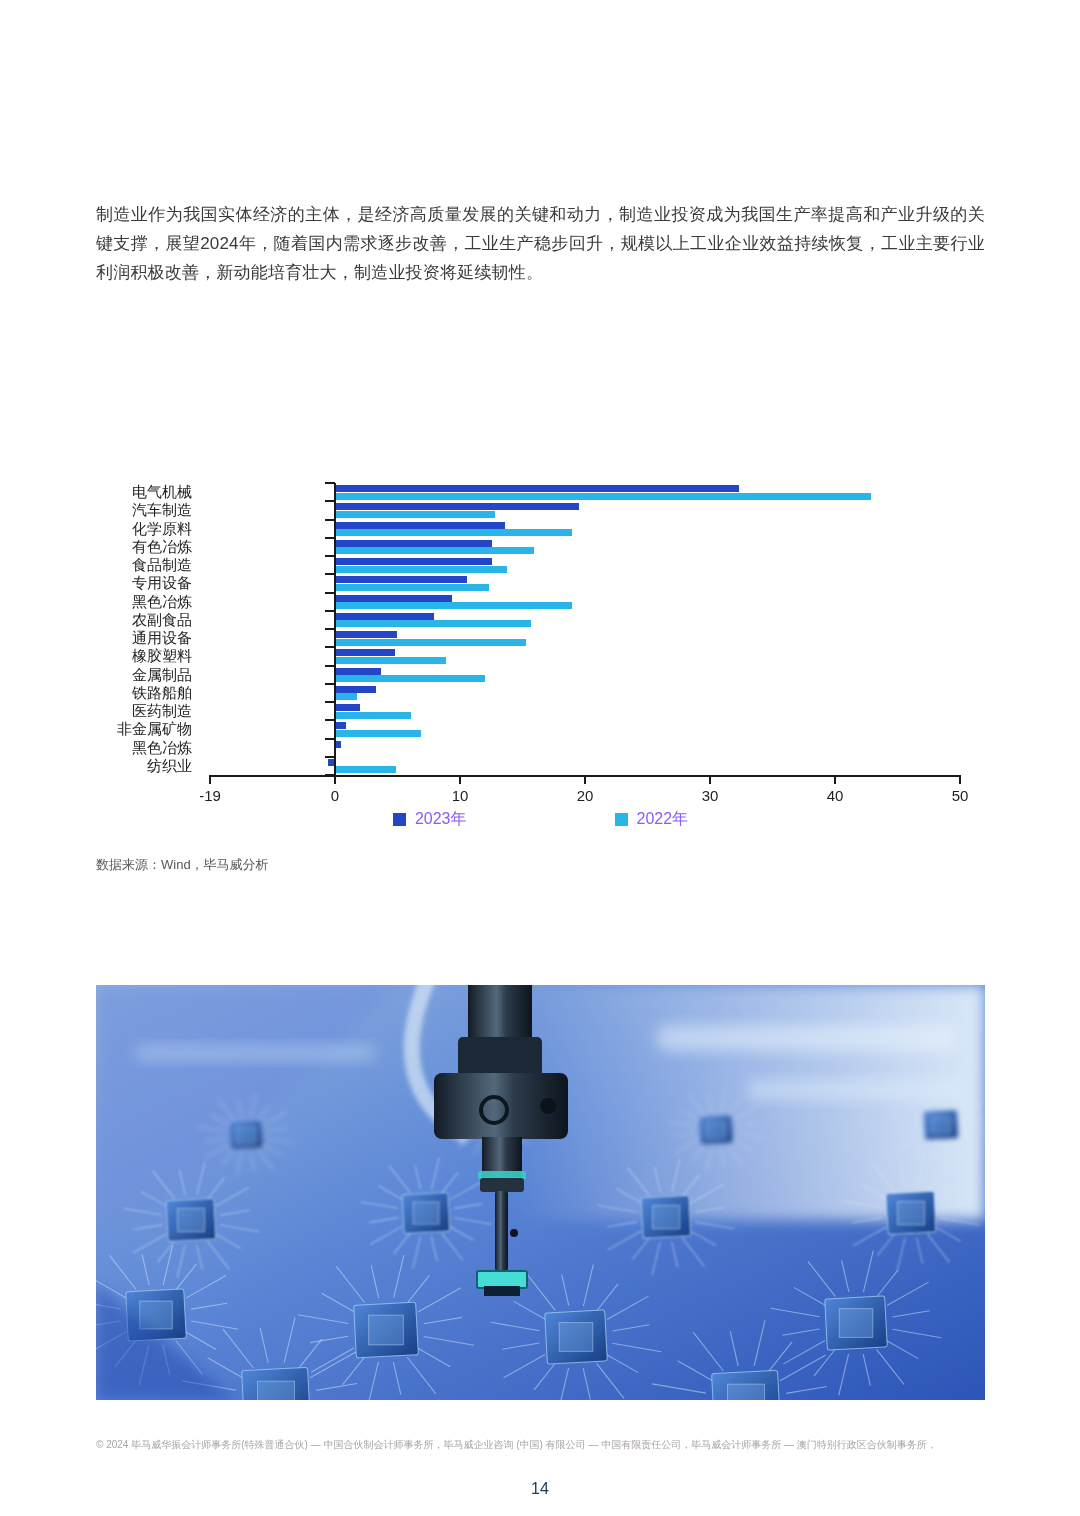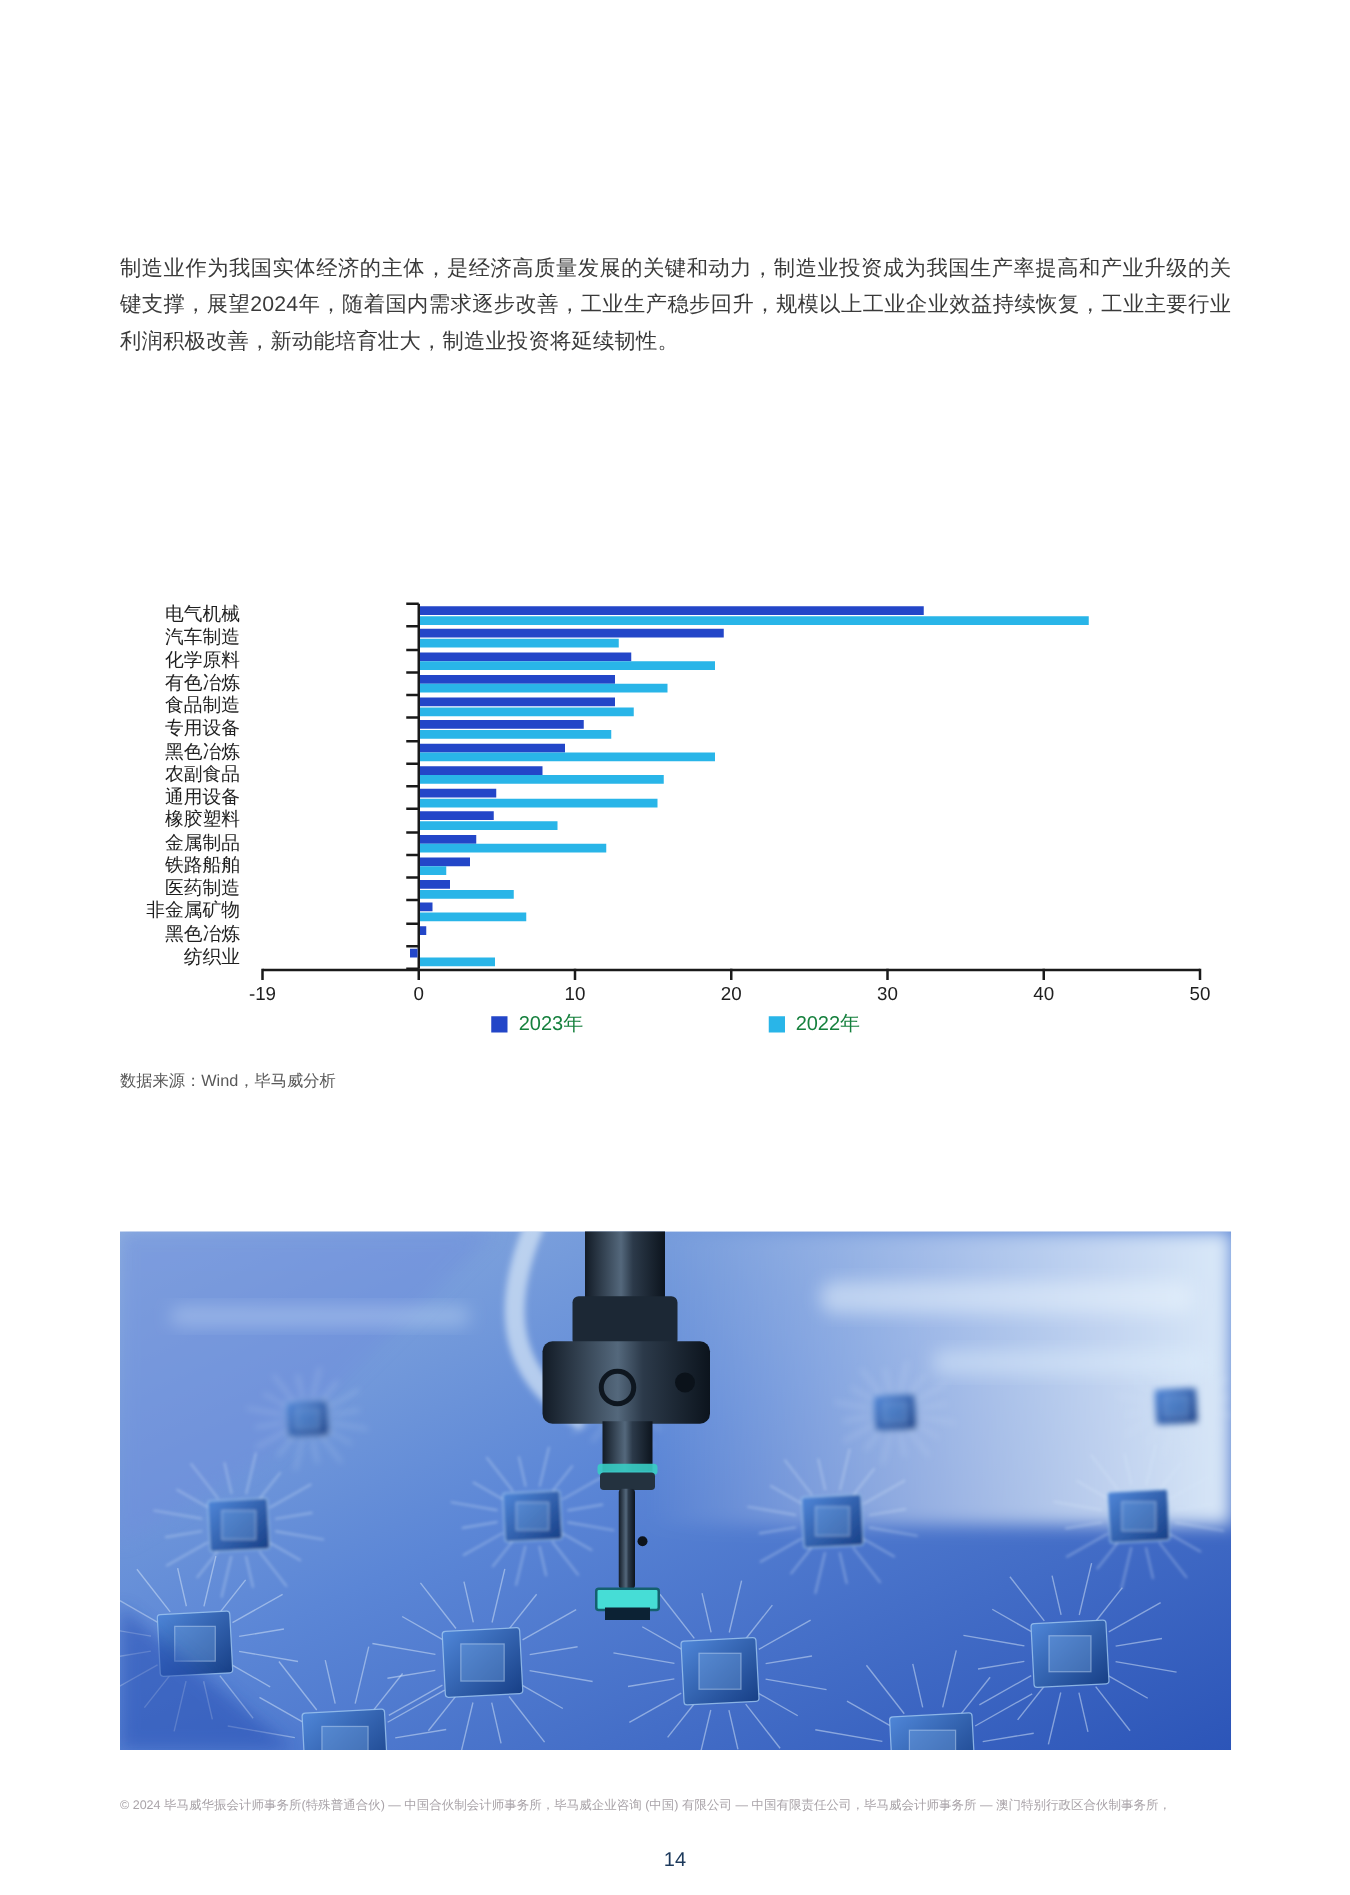--- a/index.html
+++ b/index.html
@@ -10,21 +10,21 @@
        font-weight:500;letter-spacing:.2px;}
   .chart{position:absolute;top:483px;left:96px;width:889px;height:380px;}
   .cat-labels{position:absolute;left:0;top:0;width:96px;height:292px;}
   .cat{position:absolute;left:0;right:0;text-align:right;font-size:15px;color:#1f1f1f;
        font-weight:500;white-space:nowrap;}
   .plot{position:absolute;left:114px;top:0;width:750px;height:292px;}
   .vline,.hline,.ytick,.xtick{position:absolute;background:#1a1a1a;}
   .bar{position:absolute;}
   .xticklab{position:absolute;font-size:15px;color:#1f1f1f;text-align:center;}
   .legend{position:absolute;top:326px;left:0;width:100%;display:flex;justify-content:center;gap:148px;}
-  .leg-item{display:flex;align-items:center;gap:9px;font-size:16px;color:#15803d;font-weight:500;}
+  .leg-item{display:flex;align-items:center;gap:9px;font-size:16px;color:#8b5cf6;font-weight:500;}
   .sw{width:13px;height:13px;display:inline-block;}
   .source{position:absolute;top:856px;left:96px;font-size:13px;color:#585858;}
   .photo{position:absolute;top:985px;left:96px;width:889px;height:415px;overflow:hidden;}
   .footer{position:absolute;top:1437px;left:96px;width:892px;font-size:10px;line-height:15px;
           color:#a9a3a8;}
   .pagenum{position:absolute;top:1480px;left:0;width:100%;text-align:center;font-size:16px;
            color:#1d3a5c;font-weight:500;}
 </style>
 </head>
 <body>

